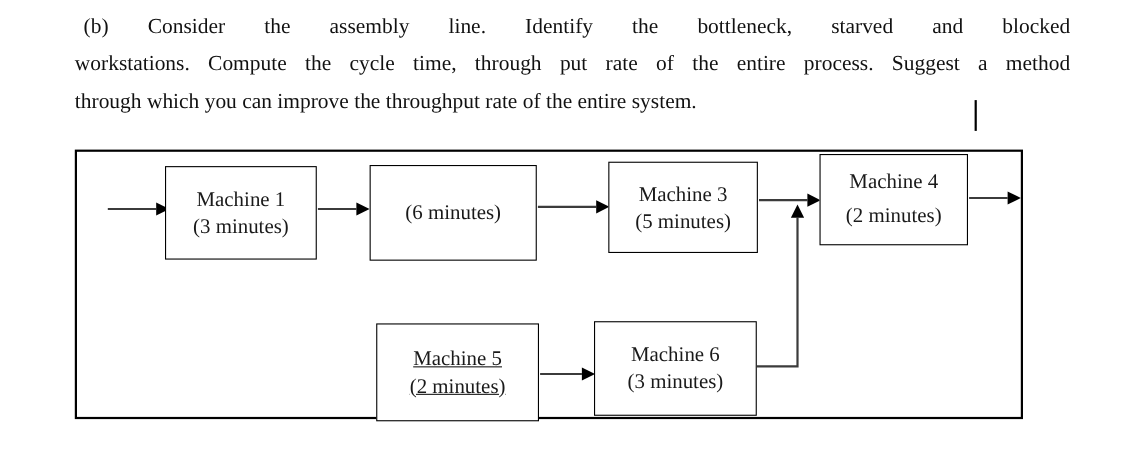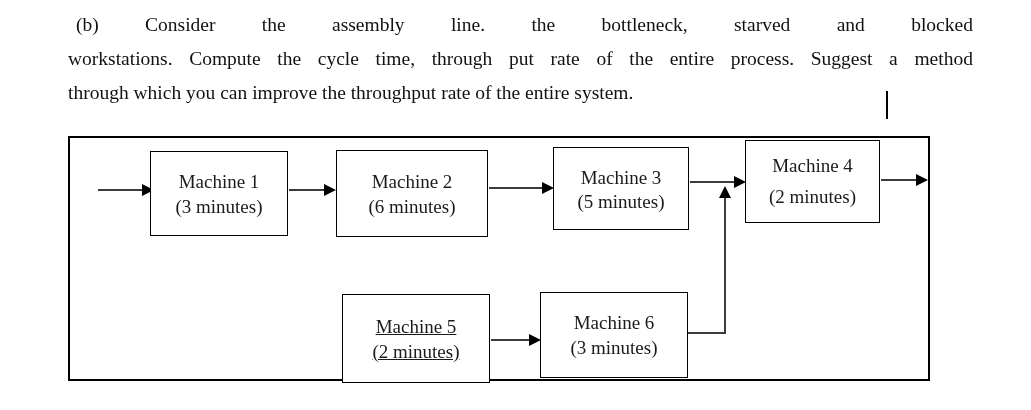--- a/index.html
+++ b/index.html
@@ -113,20 +113,21 @@
 <body>
 
 <div id="question-text">
 
   <div class="q-line justify q-indent">
     <span>(b)</span>
     <span>Consider</span>
     <span>the</span>
     <span>assembly</span>
     <span>line.</span>
+    <span>Identify</span>
     <span>the</span>
     <span>bottleneck,</span>
     <span>starved</span>
     <span>and</span>
     <span>blocked</span>
   </div>
 
   <div class="q-line justify">
     <span>workstations.</span>
     <span>Compute</span>
@@ -191,21 +192,20 @@
       <polygon points="651,62 657,50 663,62"></polygon>
     </g>
   </svg>
 
   <div class="machine-box" id="machine-1">
     <span class="m-name">Machine 1</span>
     <span class="m-time">(3 minutes)</span>
   </div>
 
   <div class="machine-box" id="machine-2">
-    <span class="m-name">Machine 2</span>
     <span class="m-time">(6 minutes)</span>
   </div>
 
   <div class="machine-box spaced" id="machine-3">
     <span class="m-name">Machine 3</span>
     <span class="m-time">(5 minutes)</span>
   </div>
 
   <div class="machine-box spaced" id="machine-4">
     <span class="m-name">Machine 4</span>

